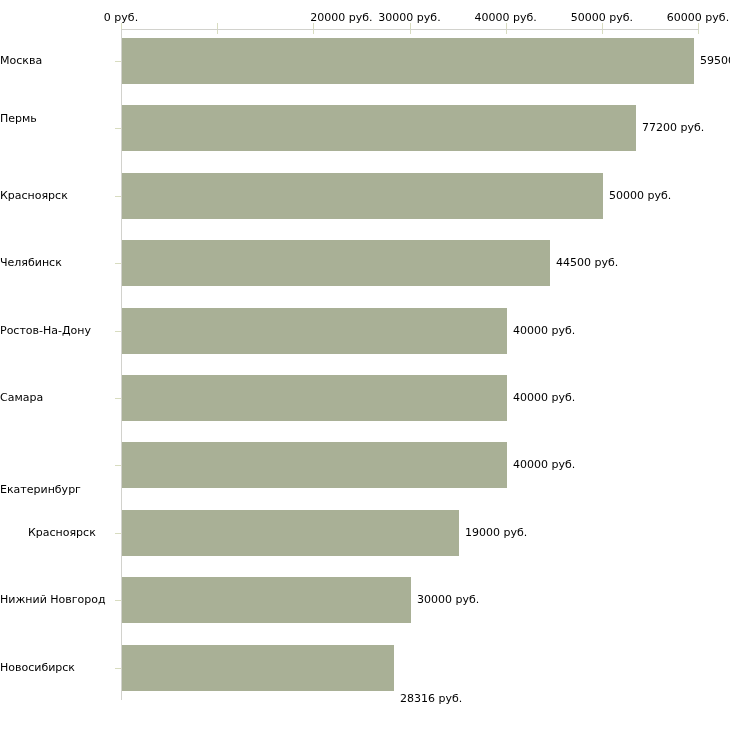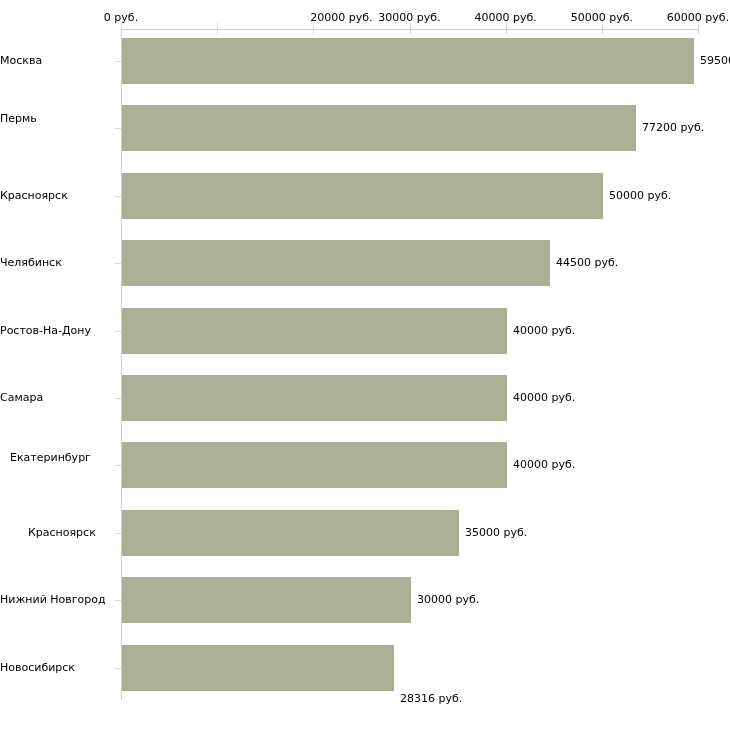--- a/index.html
+++ b/index.html
@@ -113,28 +113,28 @@
     <div class="bar" style="top: 240.2px; width: 428px;"></div>
     <div class="val-label" style="left: 556px; top: 255.2px;">44500 руб.</div>
     <div class="cat-label" style="top: 322.6px;">Ростов-На-Дону</div>
     <div class="ytick-mark" style="top: 330.6px;"></div>
     <div class="bar" style="top: 307.6px; width: 385px;"></div>
     <div class="val-label" style="left: 513px; top: 322.6px;">40000 руб.</div>
     <div class="cat-label" style="top: 390px;">Самара</div>
     <div class="ytick-mark" style="top: 398px;"></div>
     <div class="bar" style="top: 375px; width: 385px;"></div>
     <div class="val-label" style="left: 513px; top: 390px;">40000 руб.</div>
-    <div class="cat-label" style="top: 450px; padding-left: 10px;">Екатеринбург</div>
+    <div class="cat-label" style="top: 482px;">Екатеринбург</div>
     <div class="ytick-mark" style="top: 465.4px;"></div>
     <div class="bar" style="top: 442.4px; width: 385px;"></div>
     <div class="val-label" style="left: 513px; top: 457.4px;">40000 руб.</div>
     <div class="cat-label" style="top: 524.8px; padding-left: 28px;">Красноярск</div>
     <div class="ytick-mark" style="top: 532.8px;"></div>
     <div class="bar" style="top: 509.8px; width: 337px;"></div>
-    <div class="val-label" style="left: 465px; top: 524.8px;">35000 руб.</div>
+    <div class="val-label" style="left: 465px; top: 524.8px;">19000 руб.</div>
     <div class="cat-label" style="top: 592.2px;">Нижний Новгород</div>
     <div class="ytick-mark" style="top: 600.2px;"></div>
     <div class="bar" style="top: 577.2px; width: 289px;"></div>
     <div class="val-label" style="left: 417px; top: 592.2px;">30000 руб.</div>
     <div class="cat-label" style="top: 659.6px;">Новосибирск</div>
     <div class="ytick-mark" style="top: 667.6px;"></div>
     <div class="bar" style="top: 644.6px; width: 272px;"></div>
     <div class="val-label" style="left: 400px; top: 691px;">28316 руб.</div>
   </div>
 

